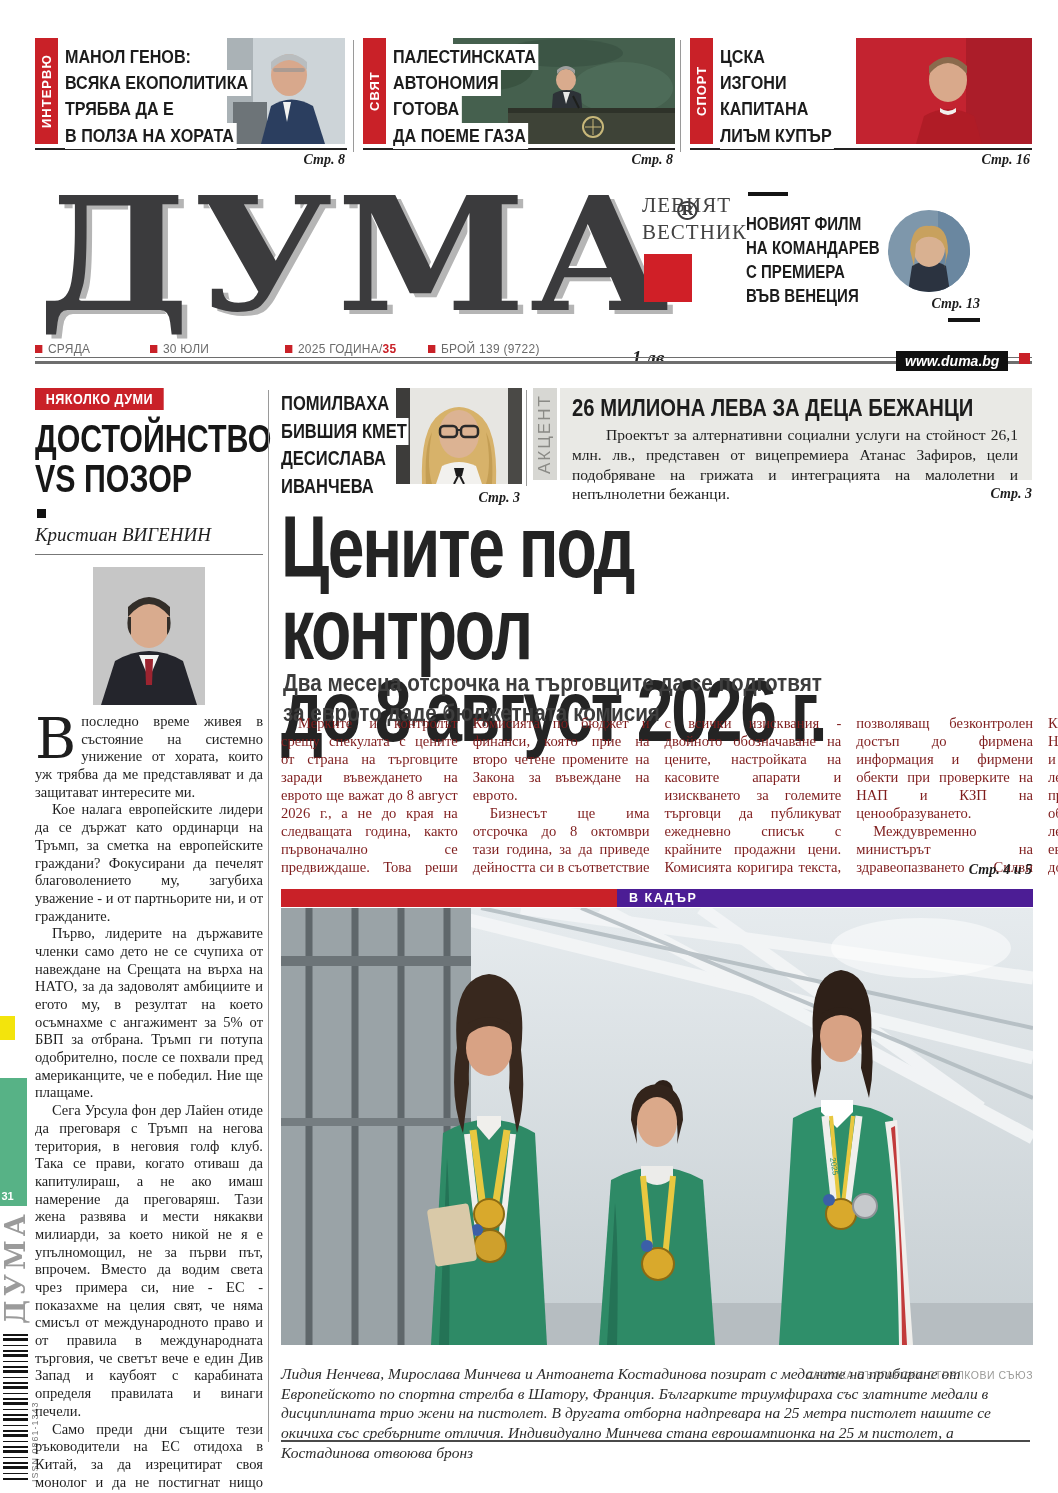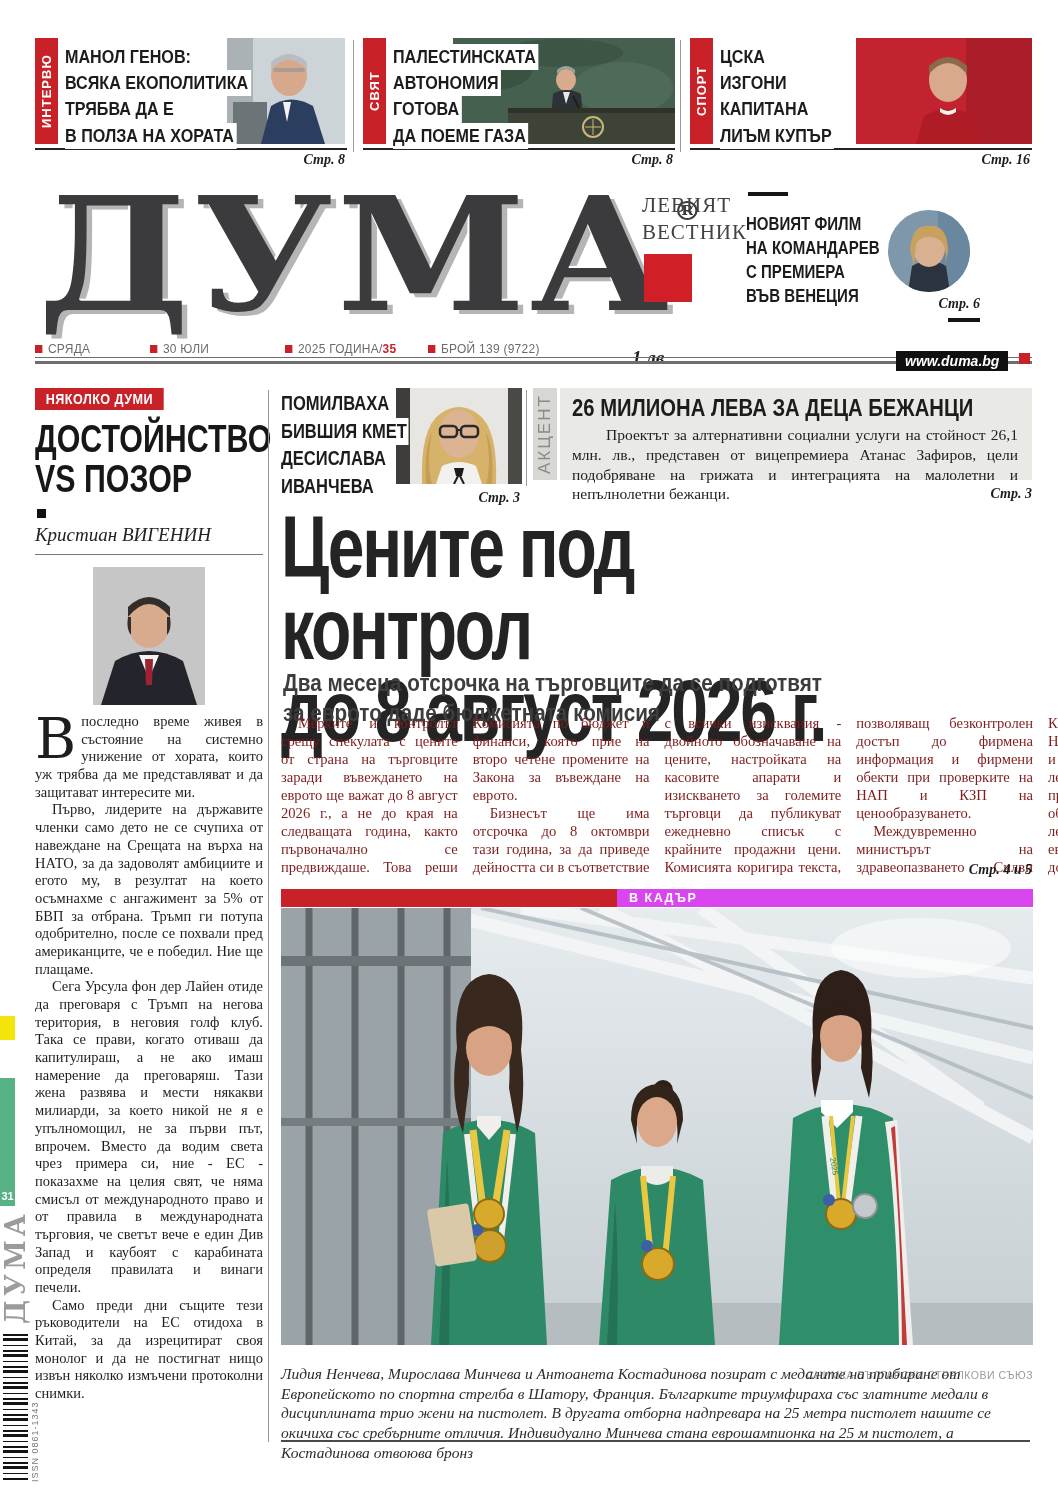--- a/index.html
+++ b/index.html
@@ -46,21 +46,21 @@
   .bullet{width:9px;height:9px;background:#111;margin:10px 0 6px 2px;}
   .author{font-family:"Liberation Serif","DejaVu Serif",serif;font-style:italic;font-size:19px;color:#222;}
   .lrule{border-top:1.5px solid #777;margin-top:8px;}
   .ed-body{font-family:"Liberation Serif","DejaVu Serif",serif;font-size:14.5px;line-height:1.22;text-align:justify;
            color:#1e1e1e;margin-top:8px;}
   .ed-body p{margin:0;text-indent:17px;}
   .ed-body p.first{text-indent:0;}
   .dropcap{float:left;font-size:56px;line-height:.8;padding:4px 5px 0 0;font-family:"DejaVu Serif",serif;}
   
   .sp-yellow{position:absolute;left:0;top:1016px;width:15px;height:24px;background:#f3e40c;}
-  .sp-green{position:absolute;left:0;top:1078px;width:15px;height:128px;background:#57b286;}
+  .sp-green{position:absolute;left:0;top:1078px;width:15px;height:128px;background:#57b286;padding-left:12px;}
   .sp-green span{position:absolute;bottom:4px;left:0;width:15px;text-align:center;color:#fff;font-weight:bold;font-size:11px;}
   .sp-logo{position:absolute;left:0;top:1214px;height:110px;writing-mode:vertical-rl;transform:rotate(180deg);
            font-family:"DejaVu Serif",serif;font-weight:bold;font-size:27px;color:#9b9b9b;letter-spacing:4px;}
   .sp-barcode{position:absolute;left:3px;top:1334px;width:25px;height:148px;background:
      repeating-linear-gradient(to bottom,#141414 0 2px,#fff 2px 4px,#141414 4px 7px,#fff 7px 11px,#141414 11px 12px,#fff 12px 16px);}
   .sp-issn{position:absolute;left:30px;top:1334px;height:148px;writing-mode:vertical-rl;transform:rotate(180deg);
            font-size:9px;color:#777;letter-spacing:1px;}
   
   .pom-head{position:absolute;left:281px;top:390px;font-size:19.5px;line-height:1.42;transform:scaleX(.85);z-index:2;}
   .pom-head .line{display:table;background:#fff;padding:0 2px 0 0;}
@@ -74,21 +74,21 @@
   .main-head{position:absolute;left:281px;top:506px;font-size:88px;letter-spacing:-3px;line-height:.93;
              transform:scaleX(.75);color:#242424;}
   .main-head .line{display:block;}
   .subhead{position:absolute;left:283px;top:668px;font-size:23px;font-weight:bold;line-height:1.32;color:#3d3d3d;
            transform:scaleX(.9);transform-origin:left top;}
   .article{position:absolute;left:281px;top:714px;width:752px;height:172px;column-count:4;column-gap:15px;
            font-family:"Liberation Serif","DejaVu Serif",serif;font-size:14.6px;line-height:1.235;text-align:justify;color:#7f1d1d;}
   .article p{margin:0;text-indent:17px;}
   .pg45{position:absolute;left:900px;top:862px;width:132px;text-align:right;}
   
-  .vkadar{position:absolute;left:281px;top:889px;width:752px;height:18px;background:#d946ef;}
+  .vkadar{position:absolute;left:281px;top:889px;width:752px;height:18px;background:#4c1d95;}
   .vkadar .red{position:absolute;left:0;top:0;width:336px;height:18px;background:#c92128;}
   .vkadar .lbl{position:absolute;left:348px;top:0;color:#fff;font-weight:bold;font-size:12.5px;letter-spacing:1.5px;line-height:18px;}
   .bigphoto{position:absolute;left:281px;top:908px;width:752px;height:437px;}
   .credit{position:absolute;left:281px;top:1349px;width:752px;text-align:right;font-size:10.5px;color:#9b9b98;letter-spacing:.5px;margin-top:20px;}
   .caption{position:absolute;left:281px;top:1364px;width:752px;font-family:"Liberation Serif","DejaVu Serif",serif;
            font-style:italic;font-size:15.5px;line-height:1.27;color:#2c2c2c;}
   .brule{position:absolute;left:281px;top:1440px;width:749px;border-top:2px solid #4a4a4a;}
 </style>
 </head>
 <body>
@@ -184,21 +184,21 @@
         <circle cx="41" cy="41" r="41"></circle>
       </clipPath>
     <g clip-path="url(#cp)">
       <rect width="82" height="82" fill="#7e97ab"></rect>
       <rect x="50" width="32" height="82" fill="#6a87a0"></rect>
       <path d="M20 82 L24 56 Q41 46 58 56 L62 82 Z" fill="#2b3340"></path>
       <ellipse cx="41" cy="38" rx="16" ry="19" fill="#d9b191"></ellipse>
       <path d="M22 40 Q24 14 41 16 Q60 14 60 42 L56 58 Q62 34 48 28 Q34 24 28 34 L26 56 Z" fill="#c8a15e"></path>
     </g>
   </svg>
-  <div class="abs pref" style="left:900px;top:296px;width:80px;text-align:right;">Стр. 6</div>
+  <div class="abs pref" style="left:900px;top:296px;width:80px;text-align:right;">Стр. 13</div>
   <div class="dash" style="left:948px;top:318px;width:32px;"></div>
 
   <div class="dl-item" style="left:35px;"><span class="sq"></span><span>СРЯДА</span></div>
   <div class="dl-item" style="left:150px;"><span class="sq"></span><span>30 ЮЛИ</span></div>
   <div class="dl-item" style="left:285px;"><span class="sq"></span><span>2025 ГОДИНА/</span><span class="dl-red">35</span></div>
   <div class="dl-item" style="left:428px;"><span class="sq"></span><span>БРОЙ 139 (9722)</span></div>
   <div class="abs serif" style="left:632px;top:335px;font-style:italic;font-weight:bold;font-size:19px;margin-top:12px;">1 лв.</div>
   <div class="dl-rule"></div>
   <div class="site-box">www.duma.bg</div>
   <div class="site-sq"></div>
@@ -223,20 +223,21 @@
       <rect width="112" height="138" fill="url(#)" opacity="0"></rect>
       <path d="M8 138 L22 94 Q56 74 90 94 L104 138 Z" fill="#24252c"></path>
       <path d="M46 88 L66 88 L56 112 Z" fill="#f4f4f2"></path>
       <path d="M52 92 L60 92 L59 118 L53 118 Z" fill="#9c2430"></path>
       <ellipse cx="56" cy="56" rx="21" ry="25" fill="#d9ab8e"></ellipse>
       <path d="M35 50 Q56 24 77 50 L77 40 Q56 20 35 40 Z" fill="#332e29"></path>
       <path d="M35 50 Q33 62 38 68 L38 50 Z M77 50 Q79 62 74 68 L74 50 Z" fill="#332e29"></path>
     </svg>
     <div class="ed-body">
       <p class="first"><span class="dropcap">В</span><span>последно време живея в състояние на системно унижение от хората, които уж трябва да ме представляват и да защитават интересите ми.</span></p>
+      <p>Кое налага европейските лидери да се държат като ординарци на Тръмп, за сметка на европейските граждани? Фокусирани да печелят благоволението му, загубиха уважение - и от партньорите ни, и от гражданите.</p>
       <p>Първо, лидерите на държавите членки само дето не се счупиха от навеждане на Срещата на върха на НАТО, за да задоволят амбициите и егото му, в резултат на което осъмнахме с ангажимент за 5% от БВП за отбрана. Тръмп ги потупа одобрително, после се похвали пред американците, че е победил. Ние ще плащаме.</p>
       <p>Сега Урсула фон дер Лайен отиде да преговаря с Тръмп на негова територия, в неговия голф клуб. Така се прави, когато отиваш да капитулираш, а не ако имаш намерение да преговаряш. Тази жена развява и мести някакви милиарди, за което никой не я е упълномощил, не за първи път, впрочем. Вместо да водим света чрез примера си, ние - ЕС - показахме на целия свят, че няма смисъл от международното право и от правила в международната търговия, че светът вече е един Див Запад и каубоят с карабината определя правилата и винаги печели.</p>
       <p>Само преди дни същите тези ръководители на ЕС отидоха в Китай, за да изрецитират своя монолог и да не постигнат нищо извън няколко измъчени протоколни снимки.</p>
 
     </div>
     
     
     
   </div>
 

